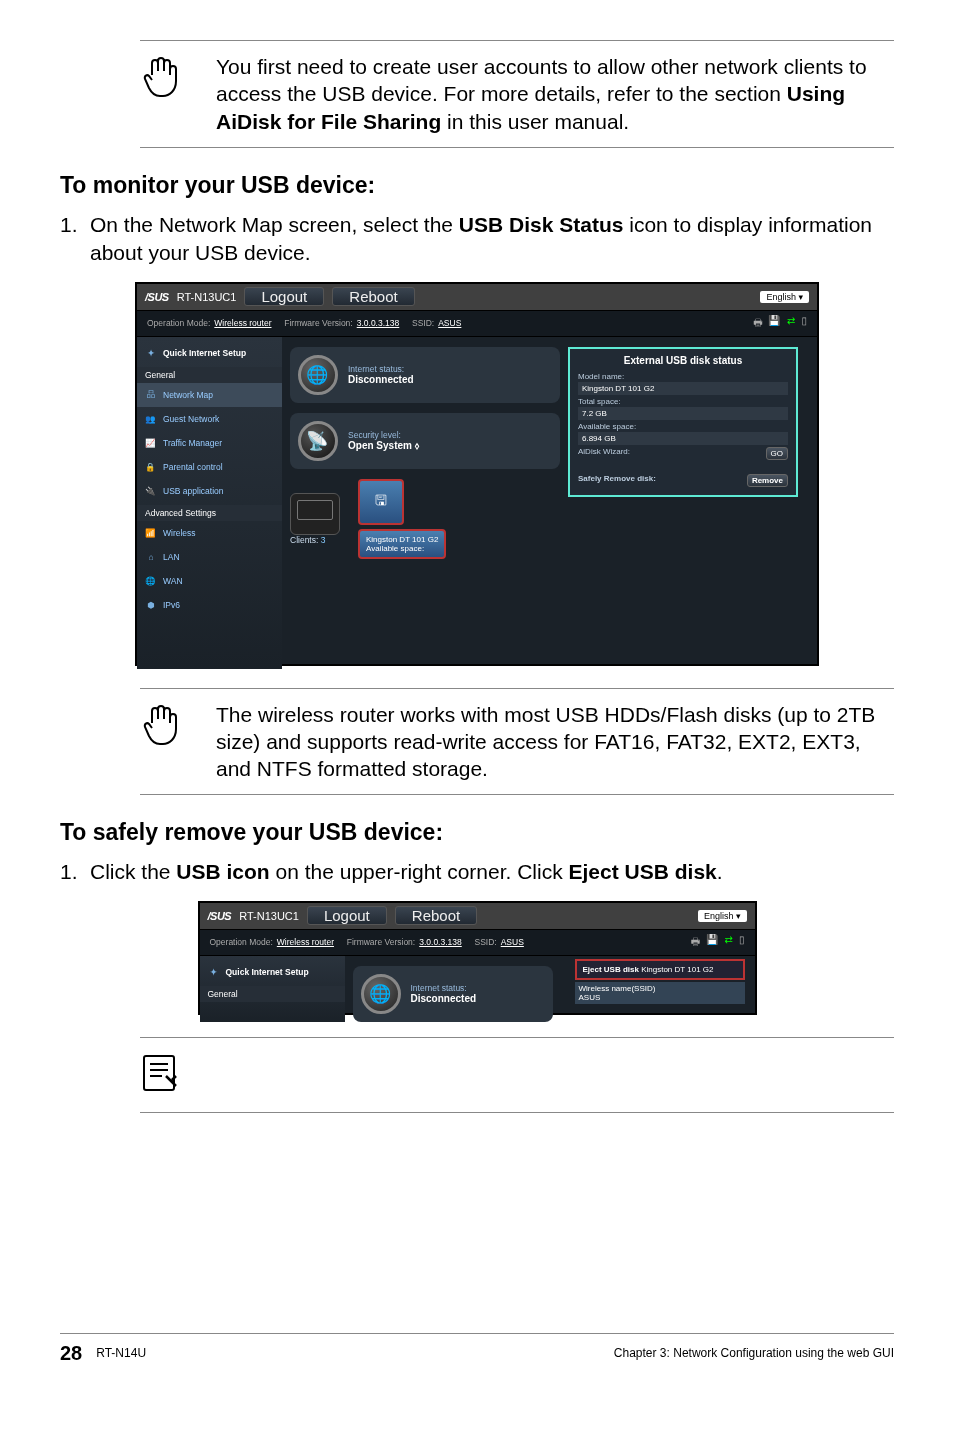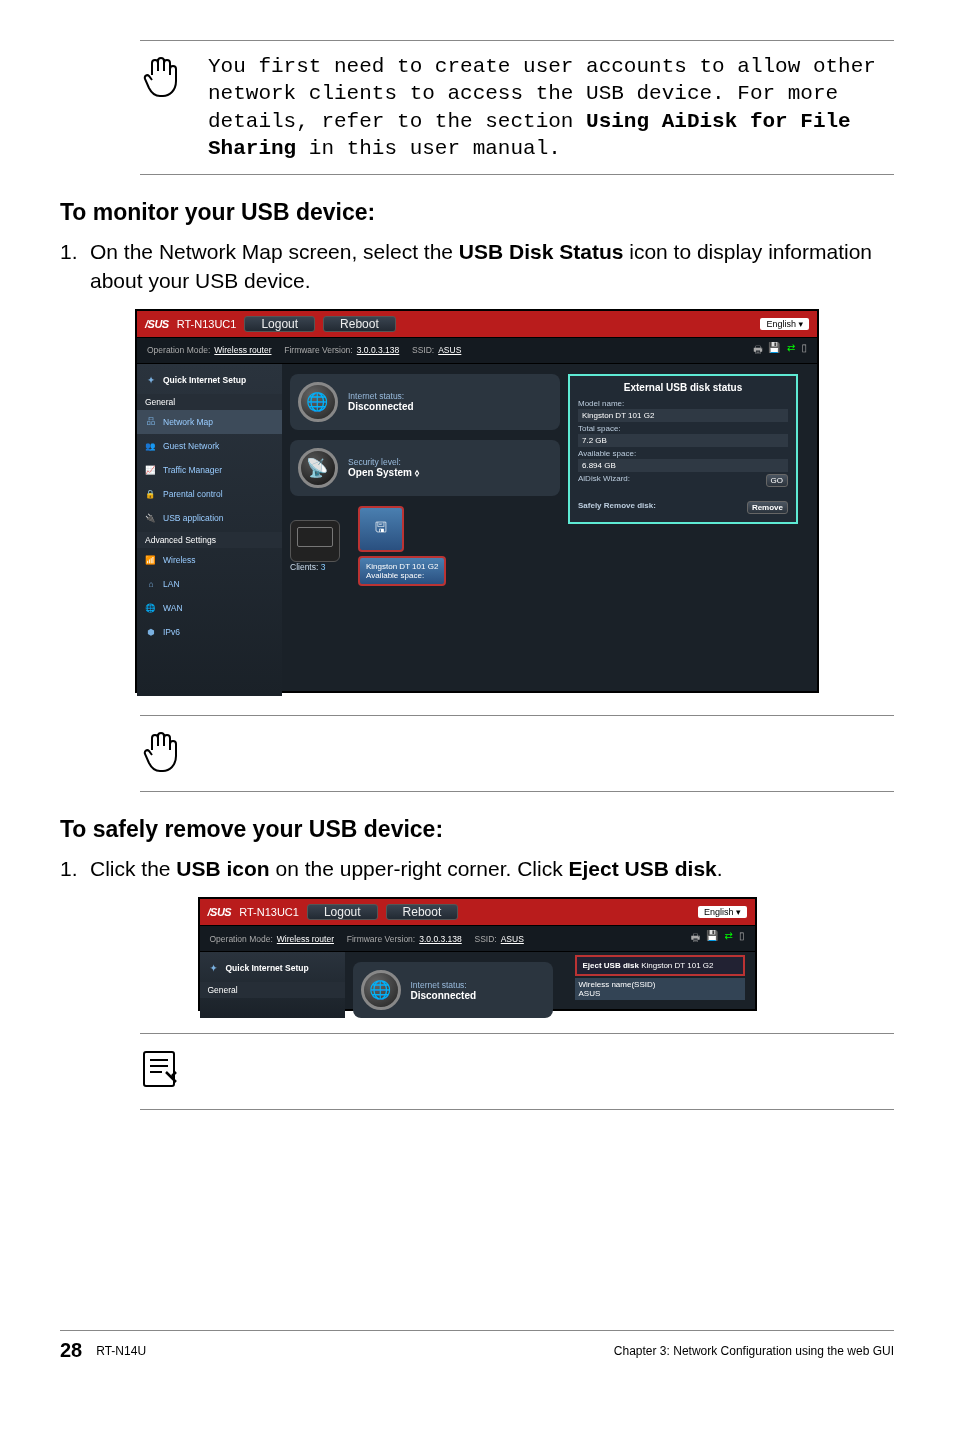--- a/index.html
+++ b/index.html
@@ -1,35 +1,35 @@
 <!DOCTYPE html>
 <html><head>
 <meta charset="utf-8">
 <style>
   * { box-sizing: border-box; margin: 0; padding: 0; }
   body { font-family: "Segoe UI", Arial, sans-serif; width: 954px; background: #fff; color: #000; padding: 40px 60px 30px 60px; }
   .topline { border-top: 1px solid #888; margin-left: 80px; margin-bottom: 4px; }
-  .note-block { display: flex; gap: 20px; margin-left: 80px; padding: 8px 0; font-family: Liberation Mono, monospace; }
+  .note-block { display: flex; gap: 28px; margin-left: 80px; padding: 8px 0; }
   .note-icon { width: 48px; flex-shrink: 0; }
   .note-icon svg { width: 40px; height: 46px; }
   .note-text { font-size: 21px; line-height: 1.3; }
   .botline { border-bottom: 1px solid #888; margin-left: 80px; margin-top: 4px; margin-bottom: 24px; }
   .subhead { font-size: 23px; font-weight: bold; margin: 18px 0 12px 0; }
   .numitem { display: flex; font-size: 21px; line-height: 1.35; margin-bottom: 16px; }
   .numitem .num { width: 30px; flex-shrink: 0; }
   .numitem .body { flex: 1; }
   .bold { font-weight: bold; }
   .screenshot-wrap { display: flex; justify-content: center; margin: 10px 0 24px 0; }
   .router-ui, .router-ui2 { background: #1a2128; color: #ccc; font-family: "Segoe UI", Arial, sans-serif; font-size: 9px; box-shadow: 0 0 0 2px #000; position: relative; }
   .router-ui { width: 680px; height: 380px; }
   .router-ui2 { width: 555px; height: 110px; }
-  .ru-top { display:flex; align-items:center; height:26px; background:#b91c1c; padding:0 8px; gap:8px; }
+  .ru-top { display:flex; align-items:center; height:26px; background:#404040; padding:0 8px; gap:8px; }
   .ru-logo { color:#fff; font-weight:bold; font-size:11px; font-style:italic; letter-spacing:-0.5px; }
   .ru-model { color:#fff; font-size:11px; margin-right:auto; }
-  .ru-btn { background:linear-gradient(#3a4450,#222a33); border:1px solid #555; color:#eee; padding:0 16px; border-radius:3px; font-size:12px; }
+  .ru-btn { background:linear-gradient(#3a4450,#222a33); border:1px solid #555; color:#eee; padding:0 16px; border-radius:3px; font-size:15px; }
   .ru-lang { background:#fff; color:#000; padding:1px 6px; font-size:9px; border-radius:2px; margin-left:6px; }
   .ru-info { background:#141a20; padding:4px 10px; font-size:8.5px; color:#aaa; border-top:1px solid #000; border-bottom:1px solid #000; display:flex; align-items:center; gap:4px; }
   .ru-info .u { text-decoration: underline; color:#fff; }
   .ru-icons { margin-left:auto; display:flex; gap:6px; font-size:10px; }
   .ru-body { display:flex; height:332px; }
   .ru-sidebar { width:145px; background:linear-gradient(#2a333d,#1a2128); padding:4px 0; }
   .ru-qitem { display:flex; align-items:center; gap:6px; padding:6px 8px; color:#9cf; font-size:8.5px; }
   .ru-qitem.setup { color:#fff; font-weight:bold; }
   .ru-qitem.sel { background:#3d4b5a; }
   .ru-sechdr { color:#fff; padding:3px 8px; font-size:8.5px; background:#262e37; margin-top:2px; }
@@ -200,20 +200,21 @@
   </div>
 </div>
 
 <div class="topline"></div>
 <div class="note-block">
   <div class="note-icon">
     <svg viewBox="0 0 40 46" fill="none" stroke="#000" stroke-width="2">
       <path d="M12 22 V10 a3 3 0 0 1 6 0 V18 M18 18 V8 a3 3 0 0 1 6 0 V18 M24 18 V10 a3 3 0 0 1 6 0 V22 M30 22 V16 a3 3 0 0 1 6 0 V28 c0 10 -7 15 -13 15 h-3 c-5 0 -9 -4 -11 -8 l-4 -9 c-1 -3 2 -5 4 -3 l3 4"></path>
     </svg>
   </div>
+  <div class="note-text">The wireless router works with most USB HDDs/Flash disks (up to 2TB size) and supports read-write access for FAT16, FAT32, EXT2, EXT3, and NTFS formatted storage.</div>
 </div>
 <div class="botline"></div>
 
 <div class="subhead">To safely remove your USB device:</div>
 
 <div class="numitem">
   <div class="num">1.</div>
   <div class="body">
     <span>Click the </span><span class="bold">USB icon</span><span> on the upper-right corner. Click </span><span class="bold">Eject USB disk</span><span>.</span>
   </div>

